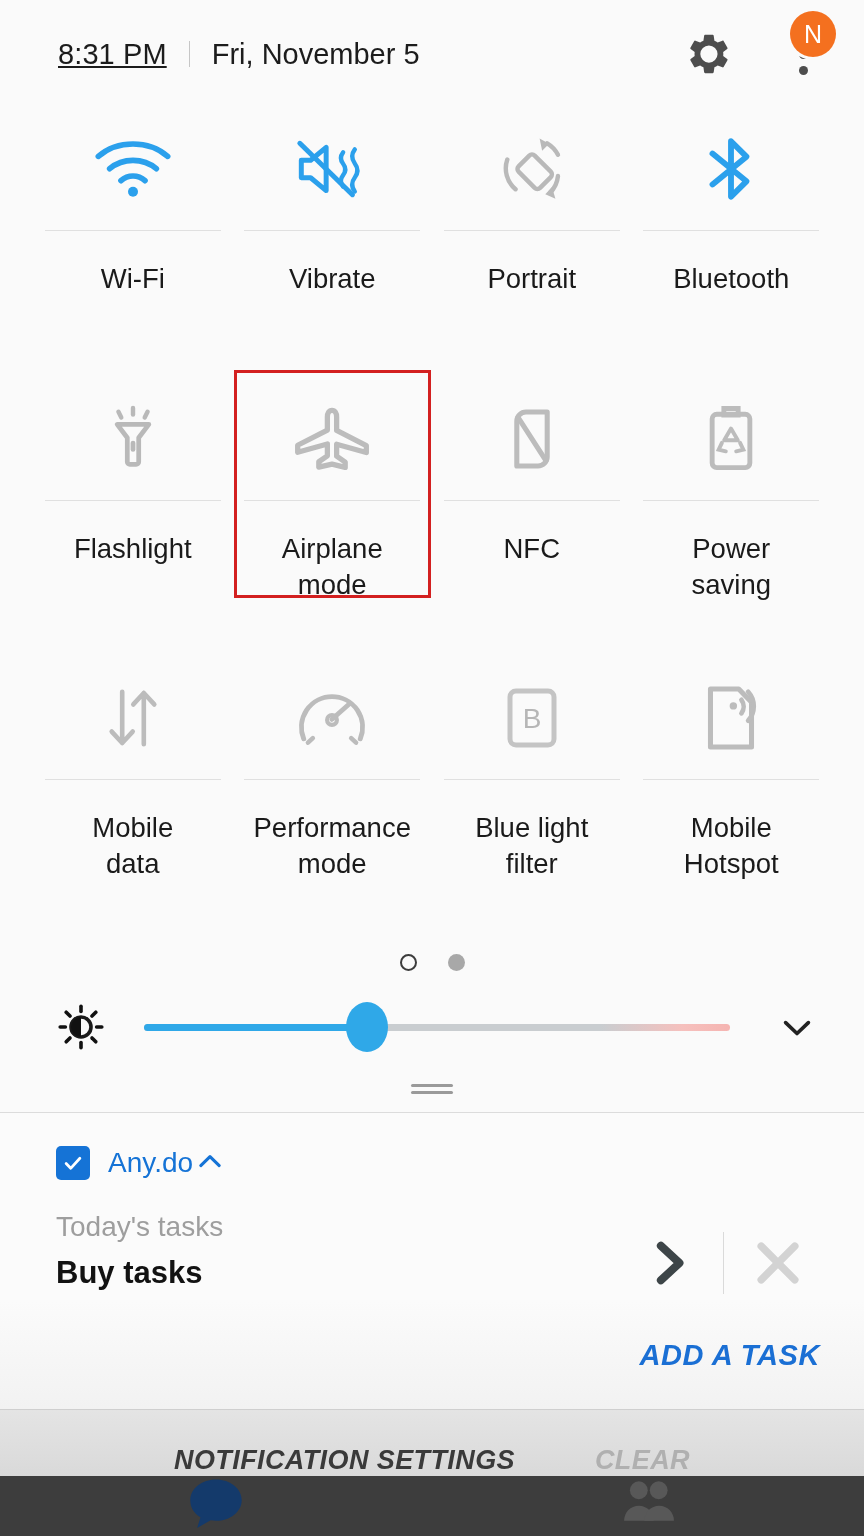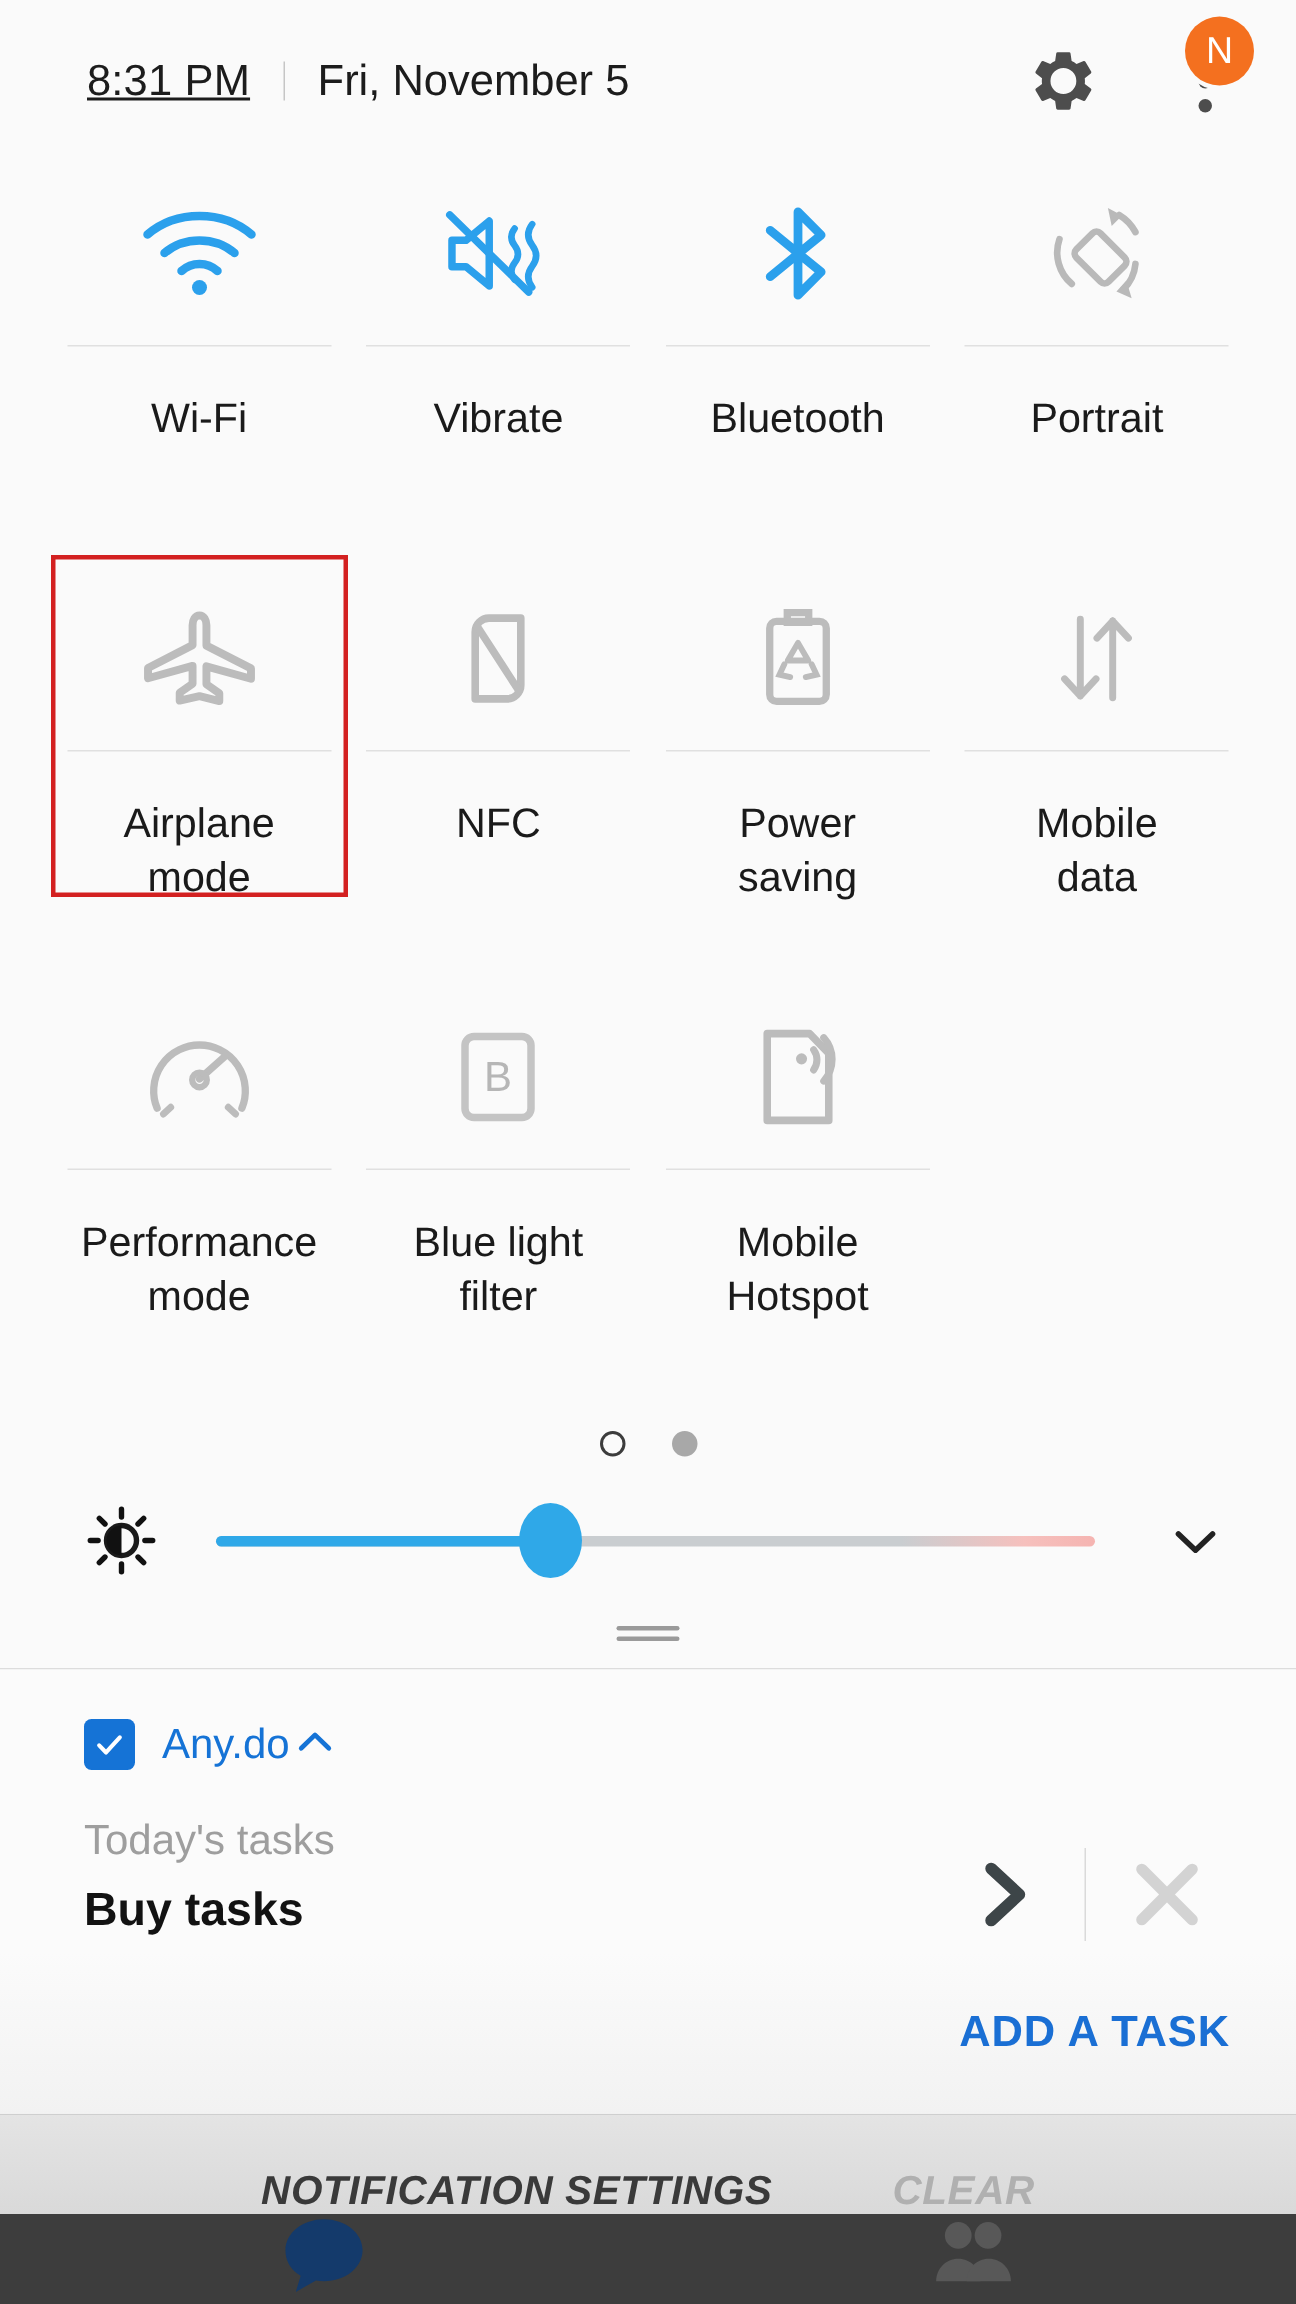--- a/index.html
+++ b/index.html
@@ -268,20 +268,21 @@
     background: #dadada;
     margin: 0 16px;
   }
   .add-task-row {
     height: 108px;
     display: flex;
     align-items: center;
     justify-content: flex-end;
     padding-right: 44px;
     background: linear-gradient(to bottom, #fbfbfb 0%, #f2f2f2 100%);
+    font-style: italic;
   }
   .add-task {
     font-size: 29px;
     font-weight: bold;
     color: #1a6fd4;
     letter-spacing: .6px;
   }
 
   
   .notif-toolbar {
@@ -369,47 +370,60 @@
       <div class="tile-icon">
         <svg width="76" height="66" viewBox="0 0 26 22">
           <path fill="none" stroke="#2ba0ec" stroke-width="1.7" stroke-linejoin="round" d="M2.5 8h3.2L11 3.6v14.8L5.7 14H2.5z"></path>
           <path fill="none" stroke="#2ba0ec" stroke-width="1.7" stroke-linecap="round" d="M2 2.2l18 17.6"></path>
           <path fill="none" stroke="#2ba0ec" stroke-width="1.5" stroke-linecap="round" d="M16.8 5.3c-1 1.3-1 2.6 0 3.9s1 2.6 0 3.9 -1 2.6 0 3.9"></path>
           <path fill="none" stroke="#2ba0ec" stroke-width="1.5" stroke-linecap="round" d="M20.8 4.3c-1.2 1.6-1.2 3.2 0 4.8s1.2 3.2 0 4.8 -1.2 3.2 0 4.8"></path>
         </svg>
       </div>
       <div class="tile-rule"></div>
       <div class="tile-label">Vibrate</div>
-    </div>
-
-    <div class="tile row1">
-      <div class="tile-icon">
-        <svg width="58" height="74" viewBox="0 0 18 24">
-          <path fill="none" stroke="#2ba0ec" stroke-width="1.9" stroke-linejoin="round" stroke-linecap="round" d="M3 7l11 9-5 5V3l5 5-11 9"></path>
-        </svg>
-      </div>
-      <div class="tile-rule"></div>
-      <div class="tile-label">Bluetooth</div>
     </div>
 
     <div class="tile row1">
       <div class="tile-icon">
         <svg width="76" height="76" viewBox="0 0 24 24">
           <rect x="8.4" y="8.4" width="7.2" height="9.6" rx="1.2" transform="rotate(-45 12 12)" fill="none" stroke="#b9b9b9" stroke-width="1.4"></rect>
           <path fill="none" stroke="#b9b9b9" stroke-width="1.4" stroke-linecap="round" d="M16.8 3.9a9 9 0 0 1 3.4 3.6"></path>
           <path fill="none" stroke="#b9b9b9" stroke-width="1.4" stroke-linecap="round" d="M4.2 9a8.6 8.6 0 0 0 2.6 9.4"></path>
           <path fill="none" stroke="#b9b9b9" stroke-width="1.4" stroke-linecap="round" d="M20.2 14.2a8.6 8.6 0 0 1-2.6 5.4"></path>
           <path fill="#b9b9b9" d="M14.4 2.4l3 1.6-2.2 2.2z"></path>
           <path fill="#b9b9b9" d="M19.4 21.4l-3.2-1.4 2.1-2.3z"></path>
         </svg>
       </div>
       <div class="tile-rule"></div>
       <div class="tile-label">Portrait</div>
     </div>
 
+    <div class="tile row1">
+      <div class="tile-icon">
+        <svg width="58" height="74" viewBox="0 0 18 24">
+          <path fill="none" stroke="#2ba0ec" stroke-width="1.9" stroke-linejoin="round" stroke-linecap="round" d="M3 7l11 9-5 5V3l5 5-11 9"></path>
+        </svg>
+      </div>
+      <div class="tile-rule"></div>
+      <div class="tile-label">Bluetooth</div>
+    </div>
+
+    <div class="tile">
+      <div class="tile-icon">
+        <svg width="66" height="76" viewBox="0 0 20 24">
+          <path fill="none" stroke="#b9b9b9" stroke-width="1.5" stroke-linejoin="round" d="M5 7.4h10l-3.2 4.2v7.6a.8.8 0 0 1-.8.8H9a.8.8 0 0 1-.8-.8v-7.6z"></path>
+          <path fill="none" stroke="#b9b9b9" stroke-width="1.5" stroke-linecap="round" d="M10 13.3v2"></path>
+          <path fill="none" stroke="#b9b9b9" stroke-width="1.4" stroke-linecap="round" d="M10 2.2v2.1"></path>
+          <path fill="none" stroke="#b9b9b9" stroke-width="1.4" stroke-linecap="round" d="M5.4 3.4l.9 1.8"></path>
+          <path fill="none" stroke="#b9b9b9" stroke-width="1.4" stroke-linecap="round" d="M14.6 3.4l-.9 1.8"></path>
+        </svg>
+      </div>
+      <div class="tile-rule"></div>
+      <div class="tile-label">Flashlight</div>
+    </div>
 
     <div class="tile highlight">
       <div class="tile-icon">
         <svg width="86" height="66" viewBox="0 0 26 20">
           <path fill="none" stroke="#bcbcbc" stroke-width="1.6" stroke-linejoin="round" d="M13 1.3c.9 0 1.4.9 1.4 2v4.1l9 4.6v2.1l-9-2.5v3.6l2.6 1.8v1.6L13 17.6l-4 .9v-1.6l2.6-1.8v-3.6l-9 2.5v-2.1l9-4.6V3.3c0-1.1.5-2 1.4-2z"></path>
         </svg>
       </div>
       <div class="tile-rule"></div>
       <div class="tile-label">Airplane
 mode</div>

